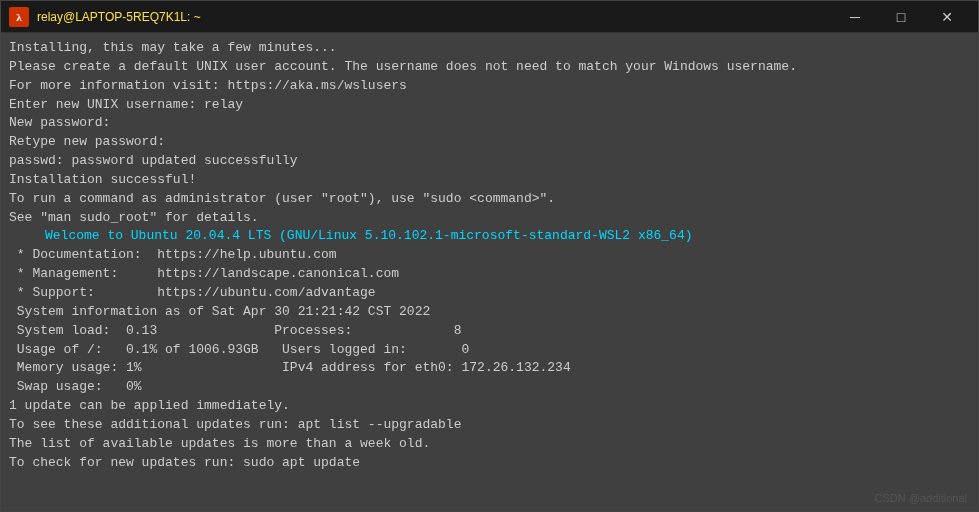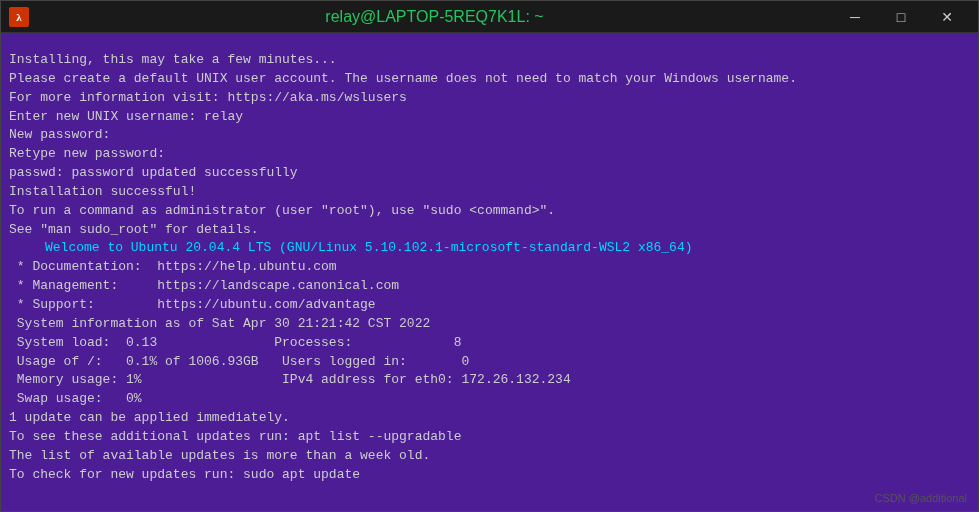--- a/index.html
+++ b/index.html
@@ -49,25 +49,24 @@
     }
 
     .title-bar-icon span {
       color: white;
       font-size: 11px;
       font-weight: bold;
       font-family: serif;
     }
 
     .title-bar-text {
-      color: #22c55e;
-      font-size: 16px;
+      color: #fde047;
+      font-size: 12px;
       font-family: 'Segoe UI', sans-serif;
       flex: 1;
-      text-align: center;
     }
 
     .title-bar-controls {
       display: flex;
       gap: 0;
     }
 
     .title-btn {
       width: 46px;
       height: 32px;
@@ -76,23 +75,23 @@
       color: #cccccc;
       font-size: 14px;
       cursor: pointer;
       display: flex;
       align-items: center;
       justify-content: center;
     }
 
     .terminal-content {
       flex: 1;
-      background: #4c1d95;
+      background: #404040;
       color: #cccccc;
-      padding: 18px 8px;
+      padding: 6px 8px;
       overflow: hidden;
       line-height: 1.45;
       font-size: 13px;
       font-family: 'Courier New', Courier, monospace;
       white-space: pre-wrap;
       word-break: break-all;
     }
 
     .line {
       display: block;

